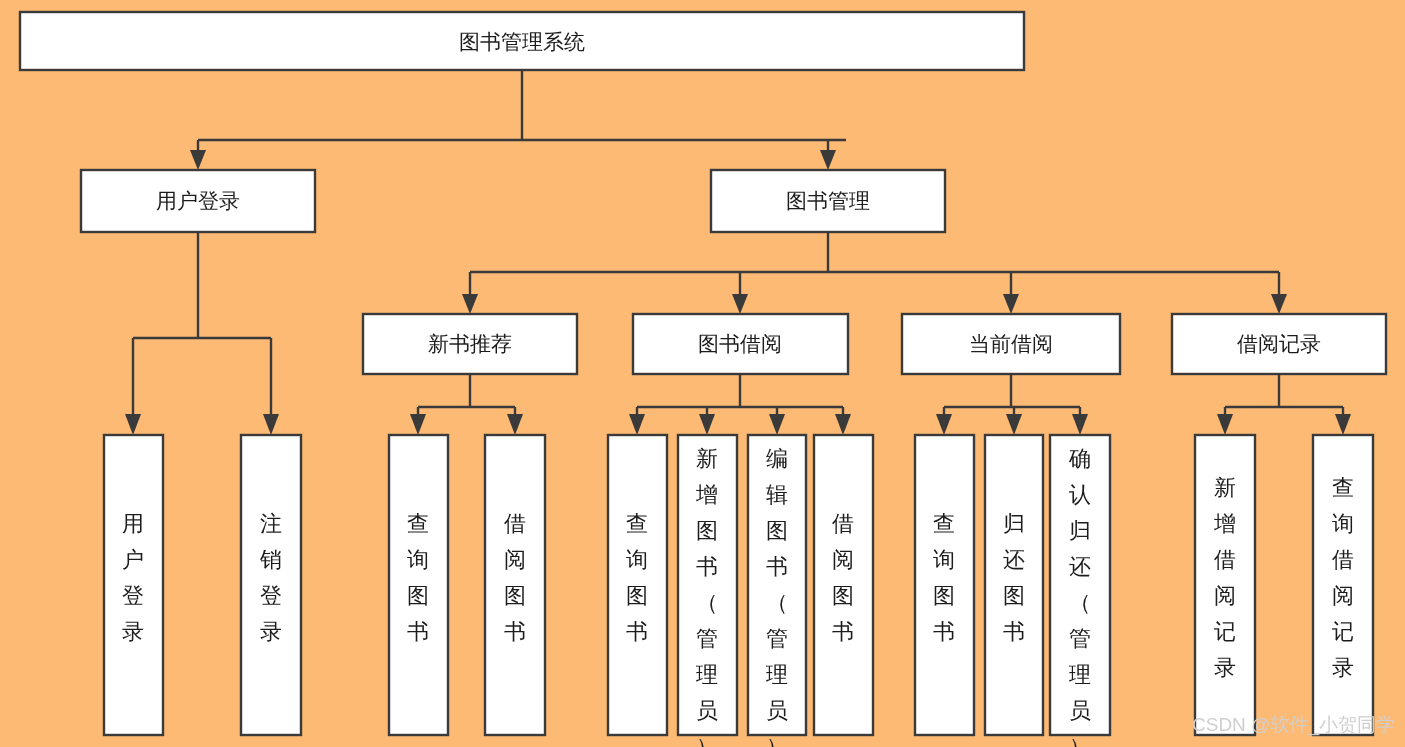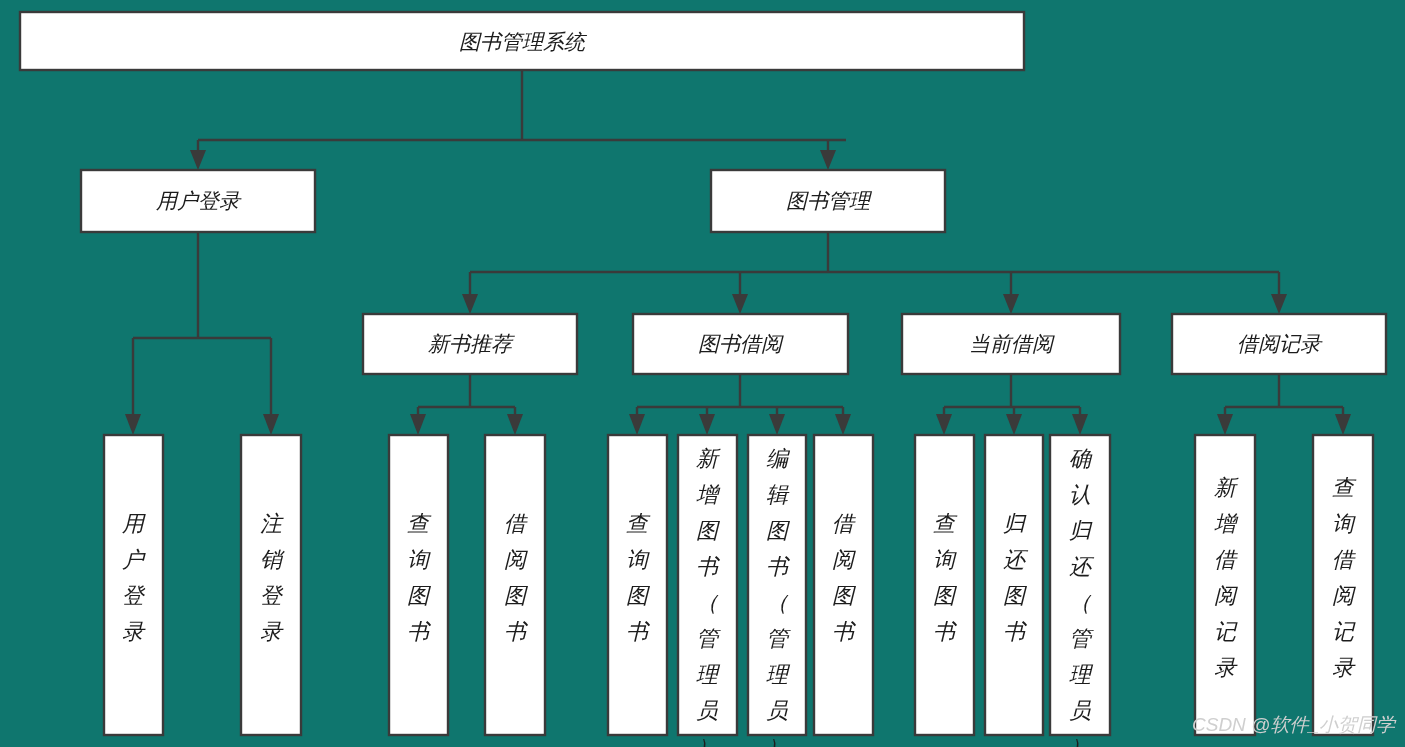--- a/index.html
+++ b/index.html
@@ -10,22 +10,21 @@
   body {
     width: 1405px;
     height: 747px;
     overflow: hidden;
     font-family: "Liberation Sans", "DejaVu Sans", sans-serif;
   }
   #diagram-root {
     position: relative;
     width: 1405px;
     height: 747px;
-    background: #0f766e;
-    font-style: italic;
+    background: #fdba74;
   }
   svg.diagram-canvas {
     position: absolute;
     left: 0;
     top: 0;
     width: 1405px;
     height: 747px;
     display: block;
   }
   .node-box {

